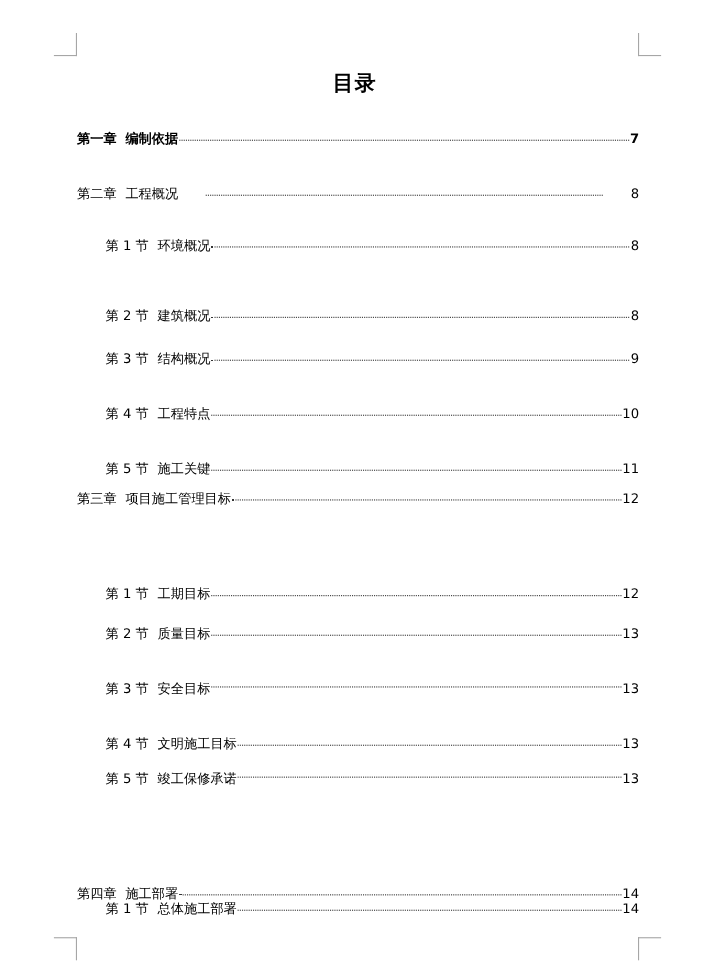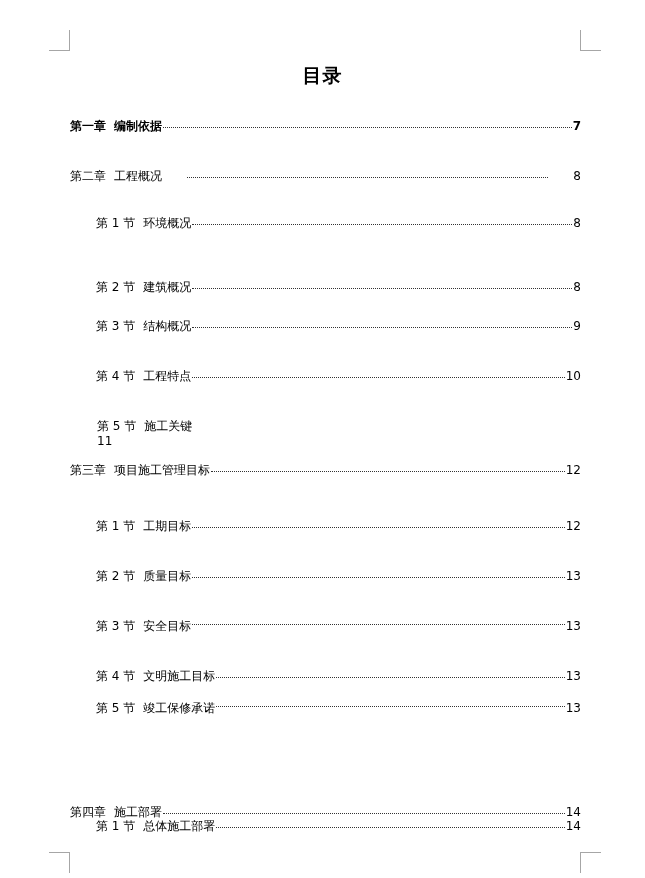--- a/index.html
+++ b/index.html
@@ -117,33 +117,33 @@
     <span class="toc-leader"></span>
     <span class="toc-page">9</span>
   </div>
 
   <div class="toc-entry level-2" style="top:369px;width:485px;">
     <span class="toc-label"><span class="toc-num">第 4 节</span><span>工程特点</span></span>
     <span class="toc-leader"></span>
     <span class="toc-page">10</span>
   </div>
 
-  <div class="toc-entry level-2" style="top:419px;width:485px;flex-direction:column;">
+  <div class="toc-entry level-2" style="top:419px;width:485px;">
     <span class="toc-label"><span class="toc-num">第 5 节</span><span>施工关键</span></span>
     <span class="toc-leader"></span>
     <span class="toc-page">11</span>
   </div>
 
-  <div class="toc-entry level-1" style="top:463px;width:511px;">
+  <div class="toc-entry level-1" style="top:446px;width:511px;">
     <span class="toc-label"><span class="toc-num">第三章</span><span>项目施工管理目标</span></span>
     <span class="toc-leader"></span>
     <span class="toc-page">12</span>
   </div>
 
-  <div class="toc-entry level-2" style="top:519px;width:485px;">
+  <div class="toc-entry level-2" style="top:533px;width:485px;">
     <span class="toc-label"><span class="toc-num">第 1 节</span><span>工期目标</span></span>
     <span class="toc-leader"></span>
     <span class="toc-page">12</span>
   </div>
 
   <div class="toc-entry level-2" style="top:569px;width:485px;">
     <span class="toc-label"><span class="toc-num">第 2 节</span><span>质量目标</span></span>
     <span class="toc-leader"></span>
     <span class="toc-page">13</span>
   </div>

